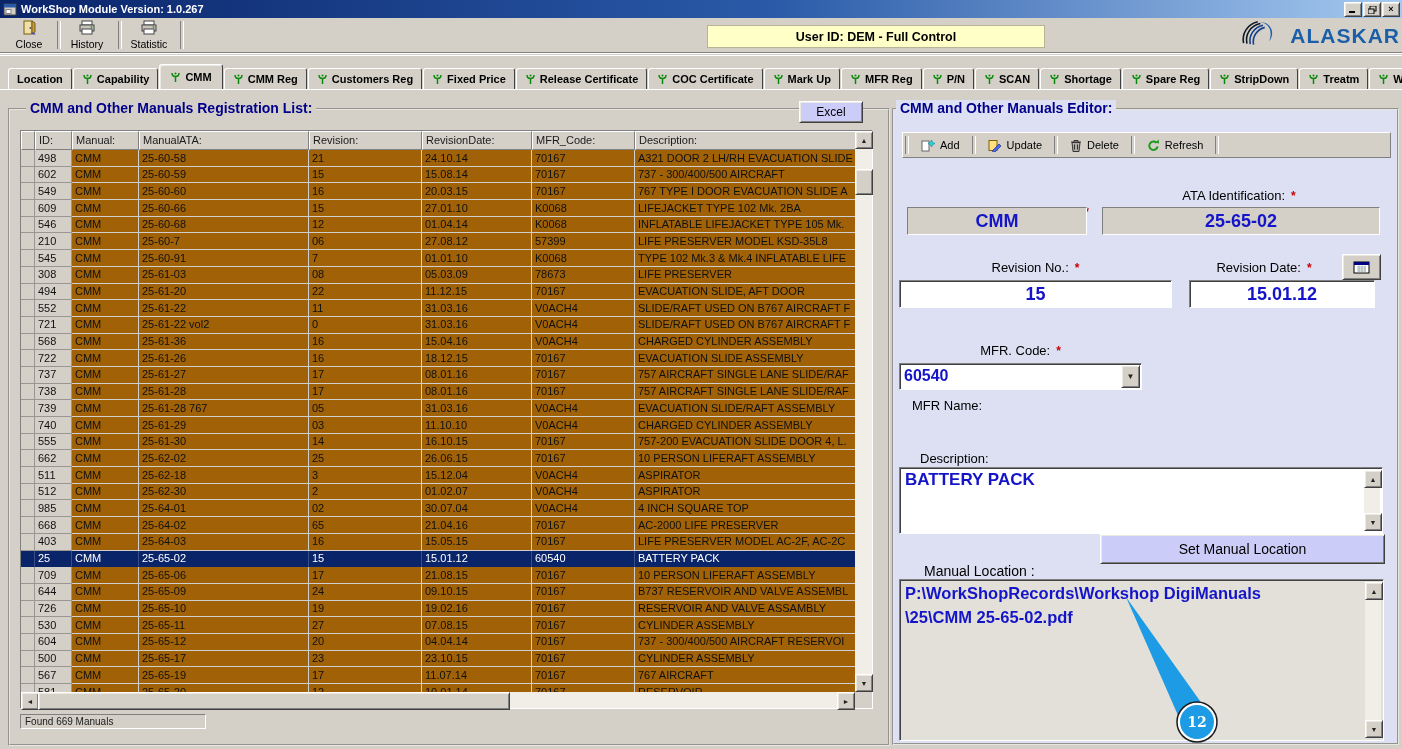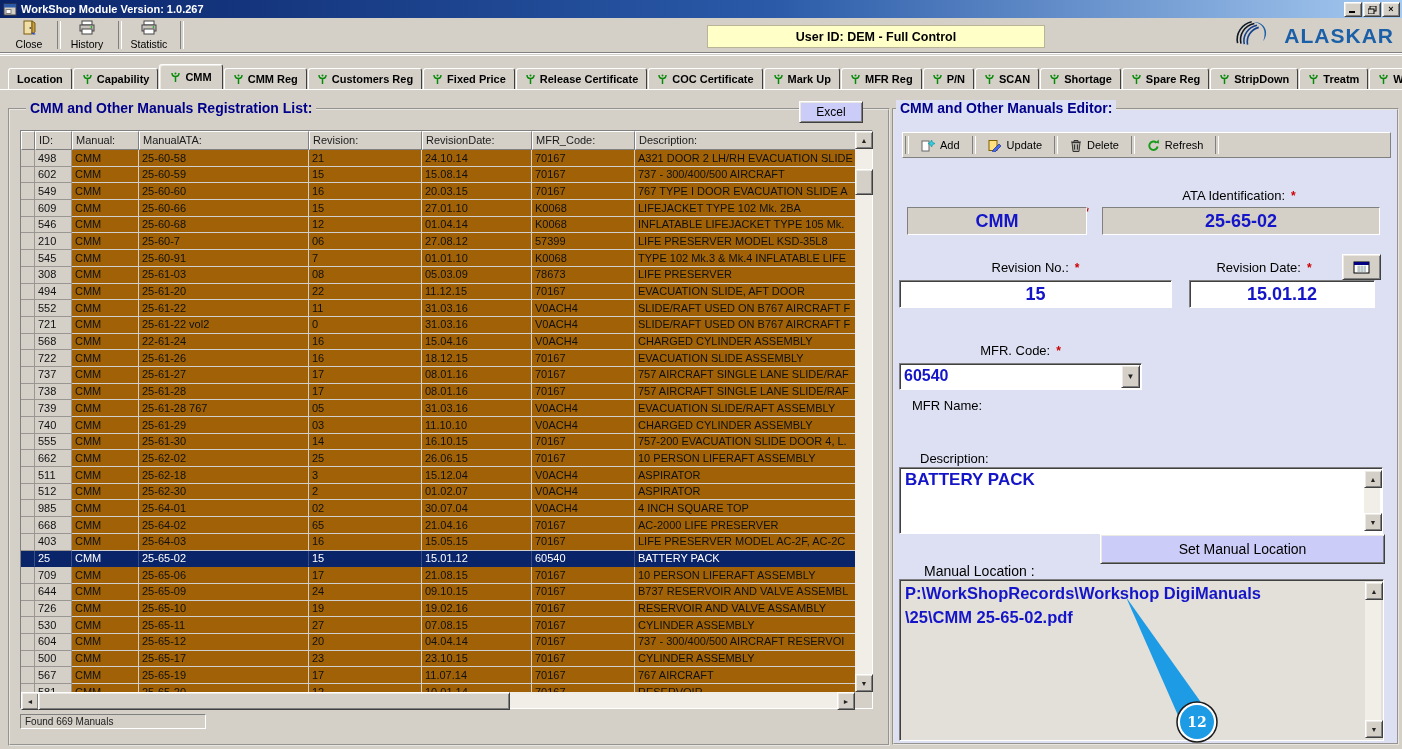--- a/index.html
+++ b/index.html
@@ -20,21 +20,21 @@
     background:linear-gradient(90deg,#0a246a 0%,#2a5aa8 55%,#a6caf0 100%);
     display:flex;align-items:center;color:#fff;font-size:11px;font-weight:bold;gap:4px;padding-left:3px;box-sizing:border-box}
   .win-btns{position:absolute;right:2px;top:2px;display:flex;gap:1px}
   .win-btn{width:16px;height:13px;background:#d4d0c8;display:flex;align-items:center;justify-content:center;font-size:9px;color:#000;line-height:1}
   
   .toolbar{position:absolute;left:0;top:18px;width:100%;height:34px;background:#d4d0c8;border-bottom:1px solid #808080;box-shadow:0 1px 0 #ffffff}
   .tbtn{position:absolute;top:2px;width:50px;height:30px;display:flex;flex-direction:column;align-items:center;justify-content:space-between;font-size:10.5px;color:#000;gap:1px}
   .tsep{position:absolute;top:3px;width:2px;height:28px;border-left:1px solid #808080;border-right:1px solid #ffffff}
   .user-banner{position:absolute;left:707px;top:25px;width:336px;height:21px;background:#ffffc8;border:1px solid #b8b496;
     display:flex;align-items:center;justify-content:center;font-size:12.5px;font-weight:bold;color:#000}
-  .logo{position:absolute;right:8px;top:20px;display:flex;align-items:center;gap:12px}
+  .logo{position:absolute;right:2px;top:20px;display:flex;align-items:center;gap:12px}
   .logo-text{font-size:21px;font-weight:bold;color:#1a5fa8;letter-spacing:1px}
 
   
   .tabstrip{position:absolute;left:8px;top:66px;right:8px;height:24px;display:flex;align-items:flex-end}
   .tab{height:20px;display:flex;align-items:center;gap:4px;padding:0 8px;background:#d4d0c8;
     border:1px solid;border-color:#ffffff #404040 #808080 #ffffff;border-radius:3px 3px 0 0;
     font-size:11px;font-weight:bold;color:#000;margin-right:1px;white-space:nowrap}
   .tab.active{height:24px;border-bottom:1px solid #d4d0c8;box-shadow:inset 1px 1px 0 #ece9e2;padding:0 10px}
   .tab-underline{position:absolute;left:0;top:89px;width:100%;height:2px;border-top:1px solid #ffffff}
 
@@ -415,21 +415,21 @@
         <div class="td" style="width:170px">25-61-22 vol2</div>
         <div class="td" style="width:113px">0</div>
         <div class="td" style="width:110px">31.03.16</div>
         <div class="td" style="width:103px">V0ACH4</div>
         <div class="td" style="width:241px">SLIDE/RAFT USED ON B767 AIRCRAFT F</div>
       </div>
       <div class="trow">
         <div class="td c-marker" style="width:14px"></div>
         <div class="td c-id" style="width:37px">568</div>
         <div class="td" style="width:67px">CMM</div>
-        <div class="td" style="width:170px">22-61-24</div>
+        <div class="td" style="width:170px">25-61-36</div>
         <div class="td" style="width:113px">16</div>
         <div class="td" style="width:110px">15.04.16</div>
         <div class="td" style="width:103px">V0ACH4</div>
         <div class="td" style="width:241px">CHARGED CYLINDER ASSEMBLY</div>
       </div>
       <div class="trow">
         <div class="td c-marker" style="width:14px"></div>
         <div class="td c-id" style="width:37px">722</div>
         <div class="td" style="width:67px">CMM</div>
         <div class="td" style="width:170px">25-61-26</div>

